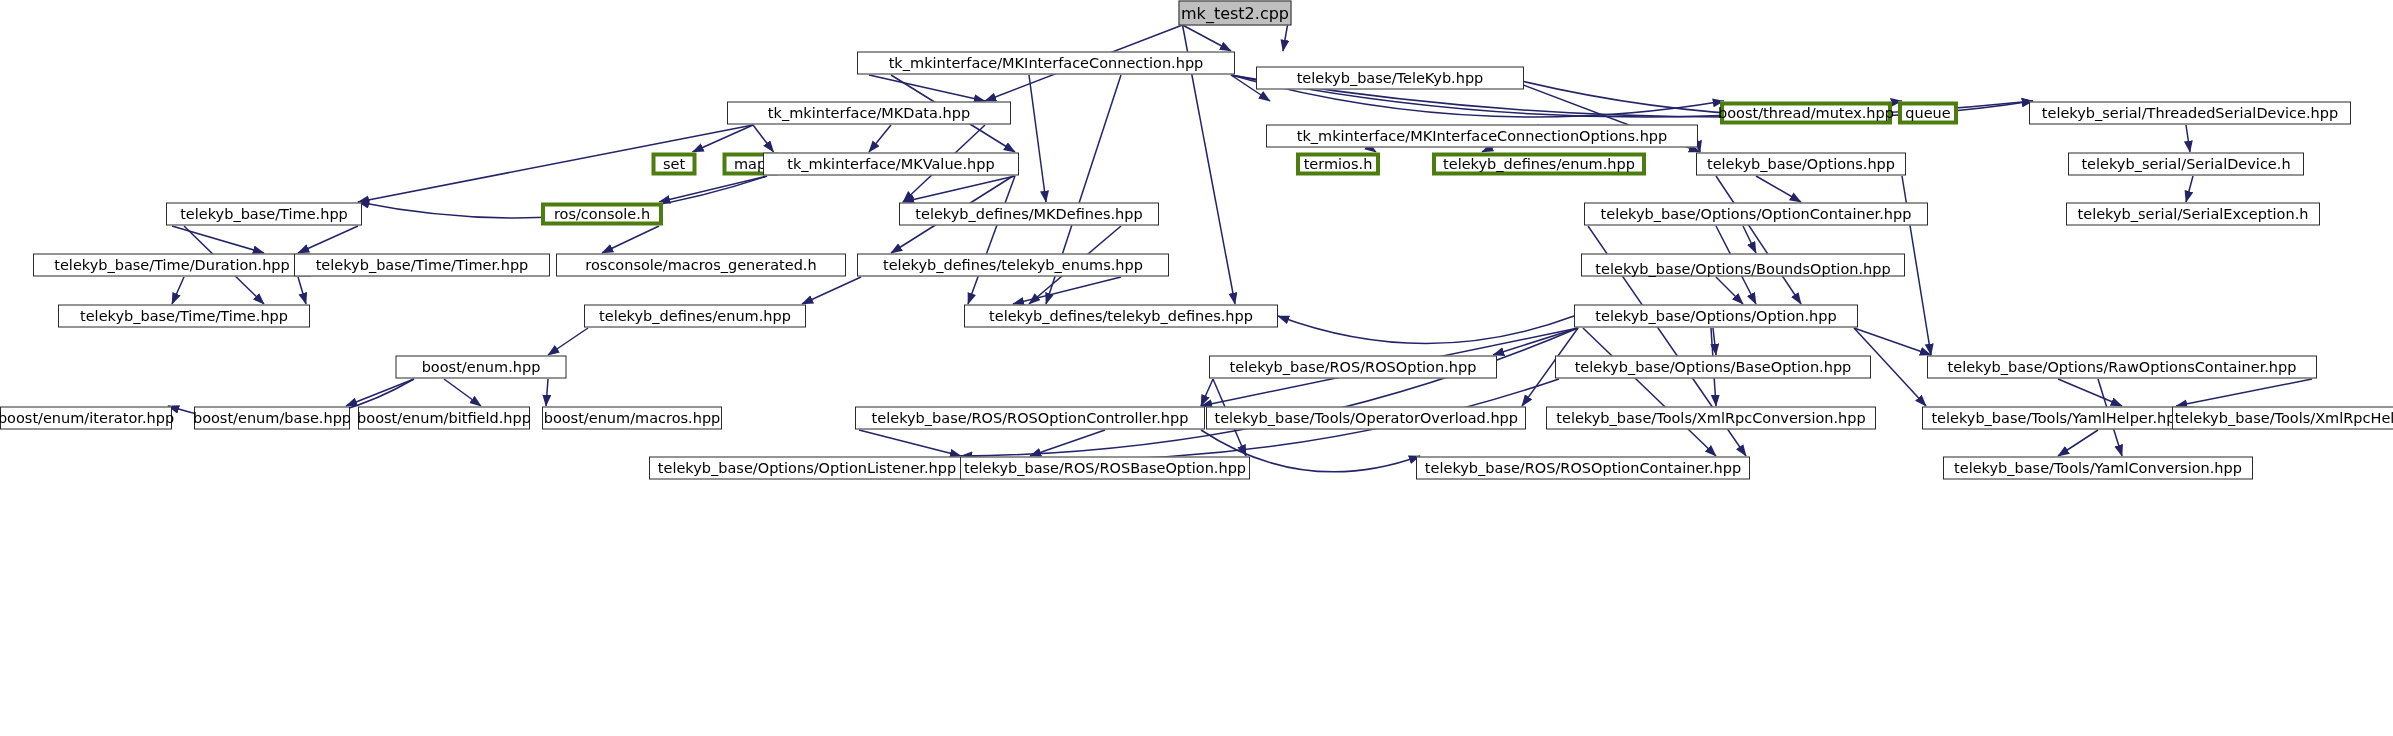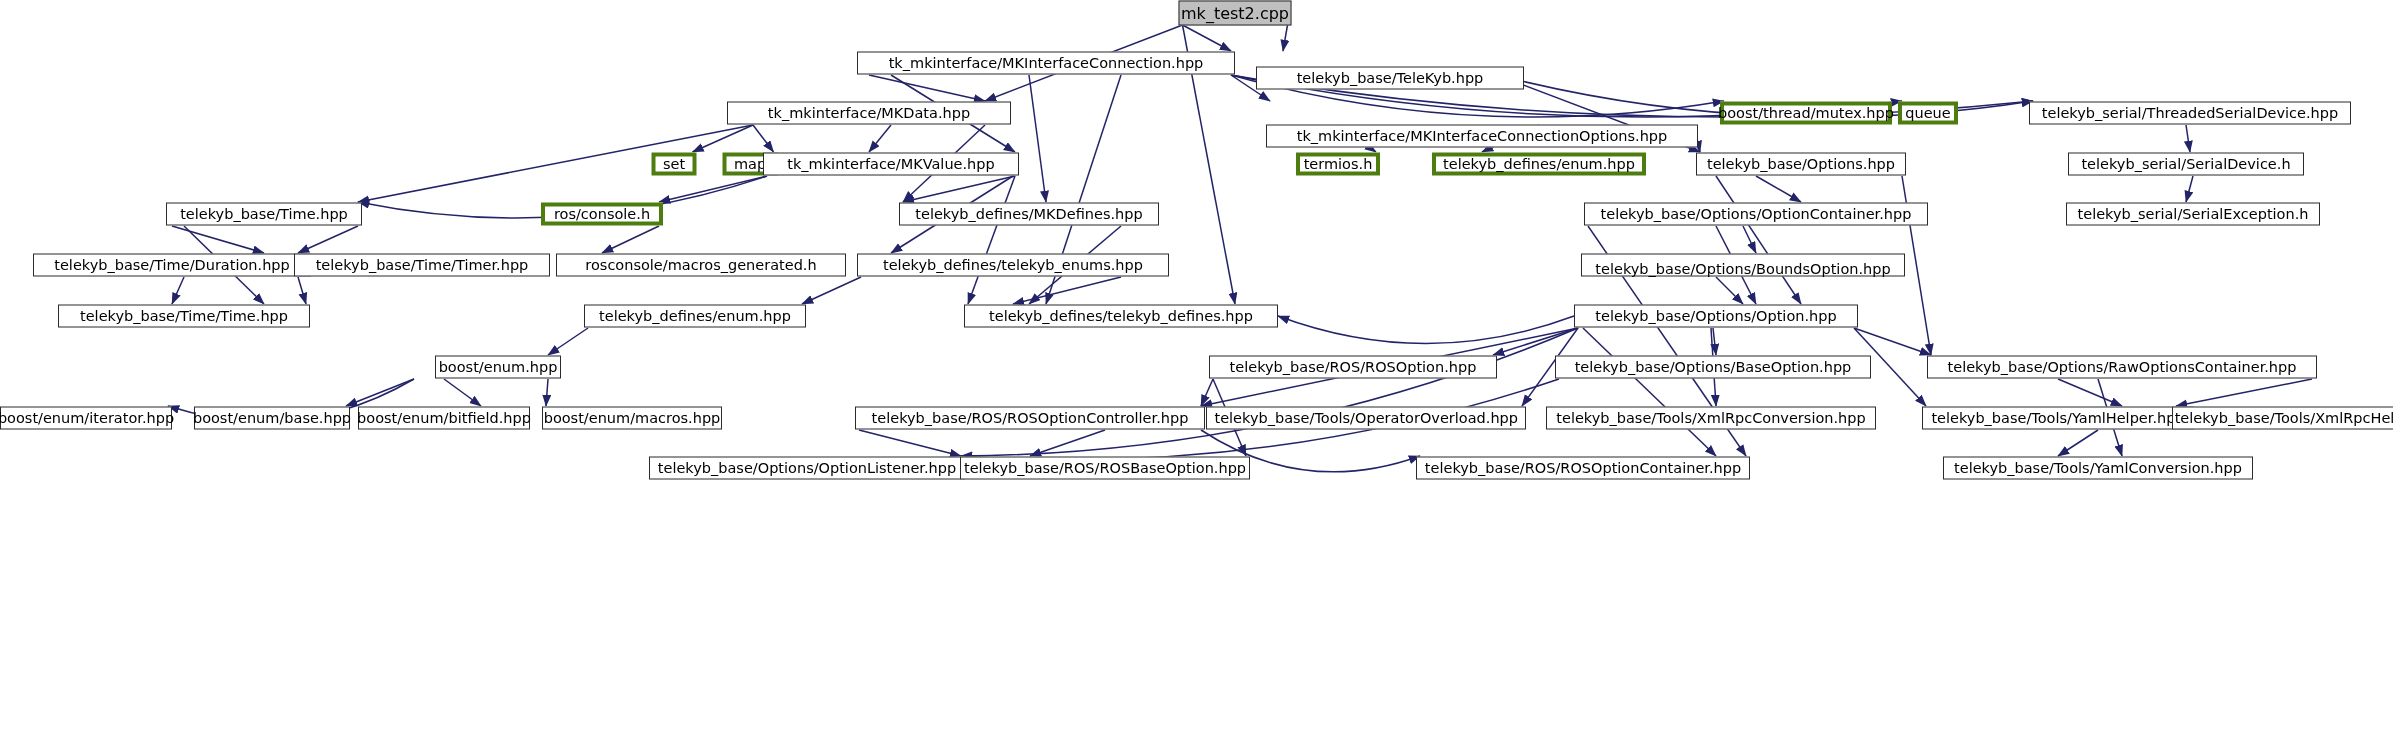--- a/index.html
+++ b/index.html
@@ -178,21 +178,21 @@
       </div>
       <div class="node solid" style="left: 695px; top: 316px; width: 222px;">
         <span>telekyb_defines/enum.hpp</span>
       </div>
       <div class="node solid" style="left: 1121px; top: 316px; width: 314px;">
         <span>telekyb_defines/telekyb_defines.hpp</span>
       </div>
       <div class="node solid" style="left: 1716px; top: 316px; width: 284px;">
         <span>telekyb_base/Options/Option.hpp</span>
       </div>
-      <div class="node solid" style="left: 498px; top: 367px; width: 126px;">
+      <div class="node solid" style="left: 481px; top: 367px; width: 171px;">
         <span>boost/enum.hpp</span>
       </div>
       <div class="node solid" style="left: 1353px; top: 367px; width: 288px;">
         <span>telekyb_base/ROS/ROSOption.hpp</span>
       </div>
       <div class="node solid" style="left: 1713px; top: 367px; width: 316px;">
         <span>telekyb_base/Options/BaseOption.hpp</span>
       </div>
       <div class="node solid" style="left: 2122px; top: 367px; width: 390px;">
         <span>telekyb_base/Options/RawOptionsContainer.hpp</span>

